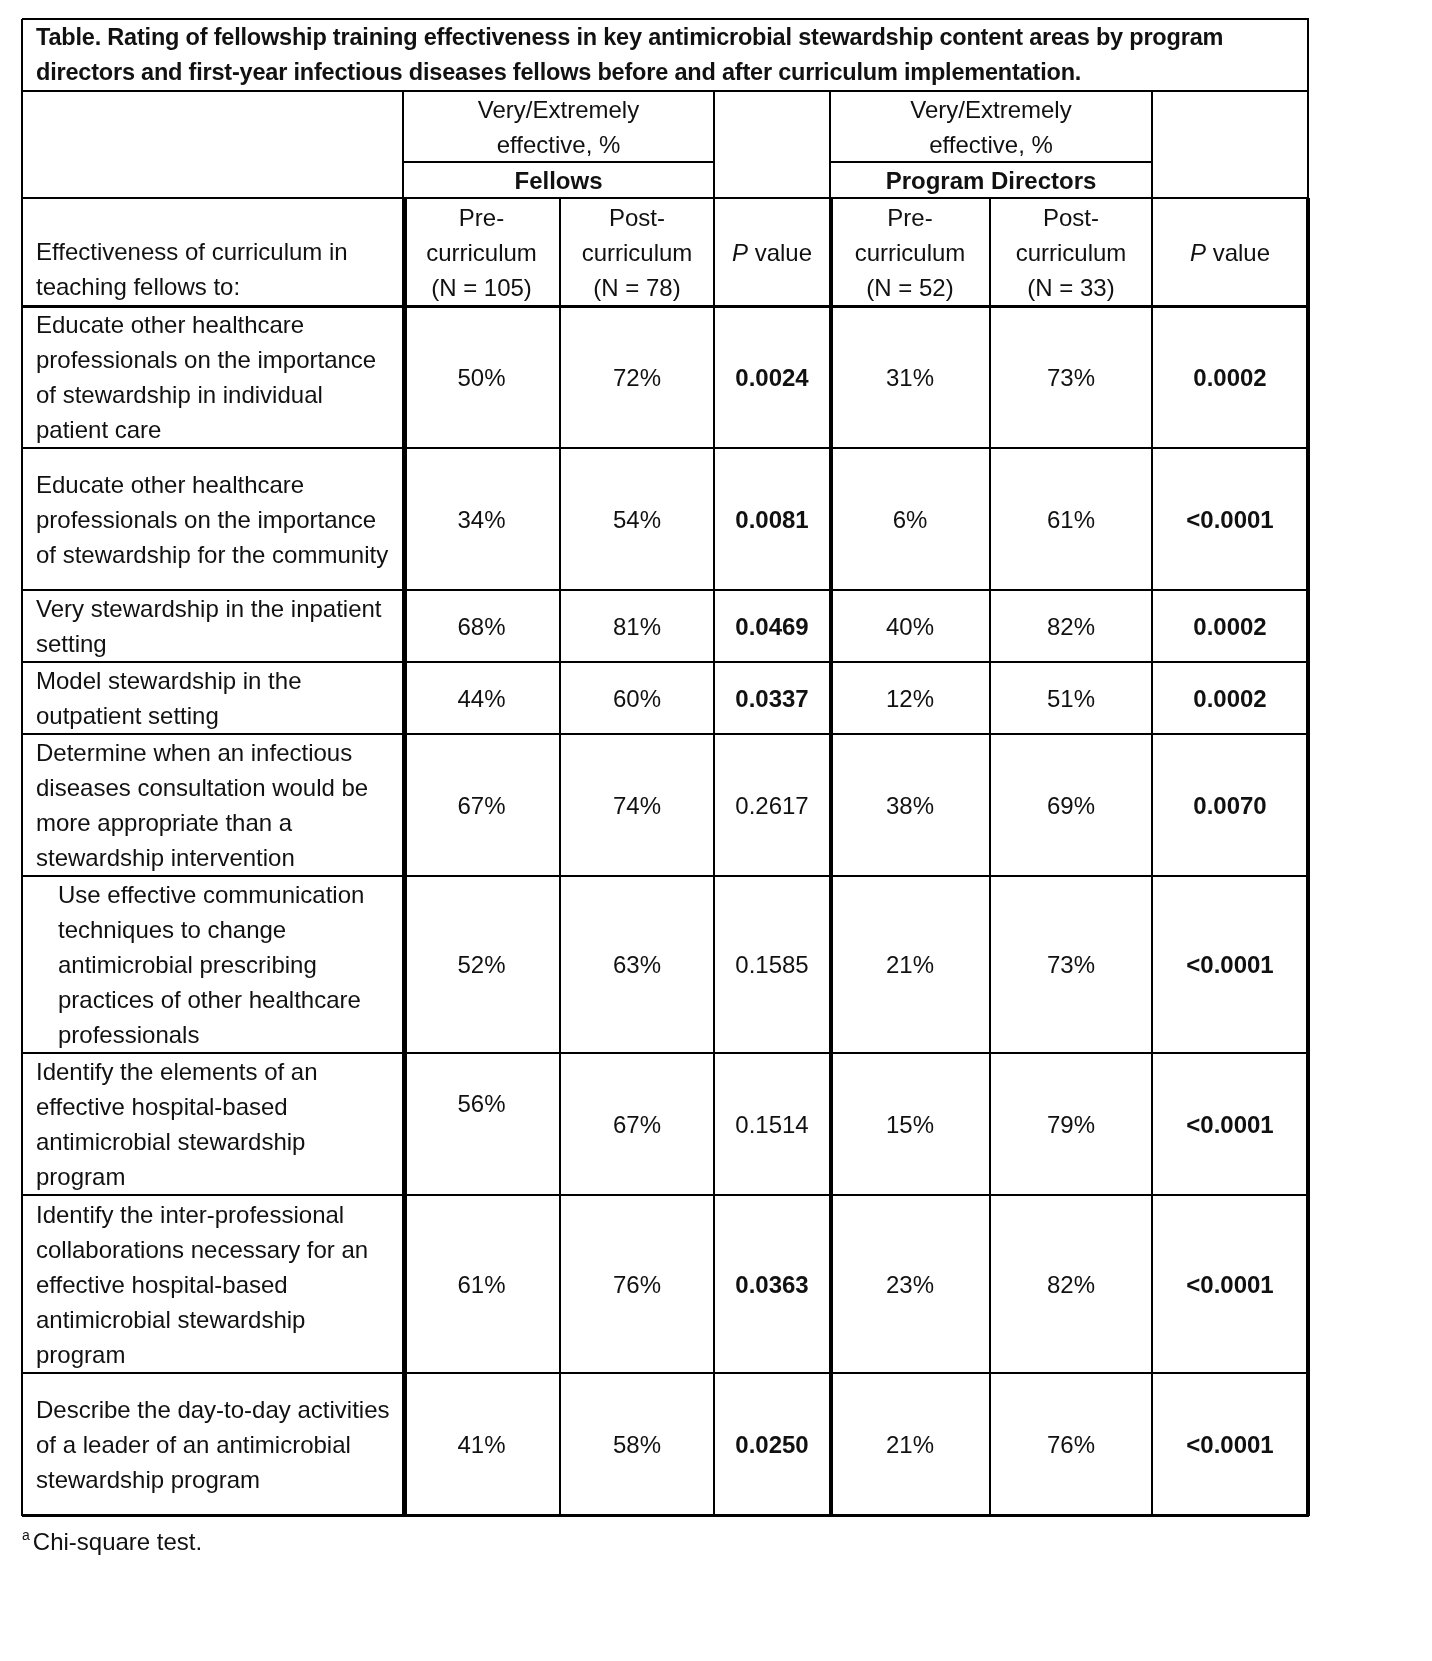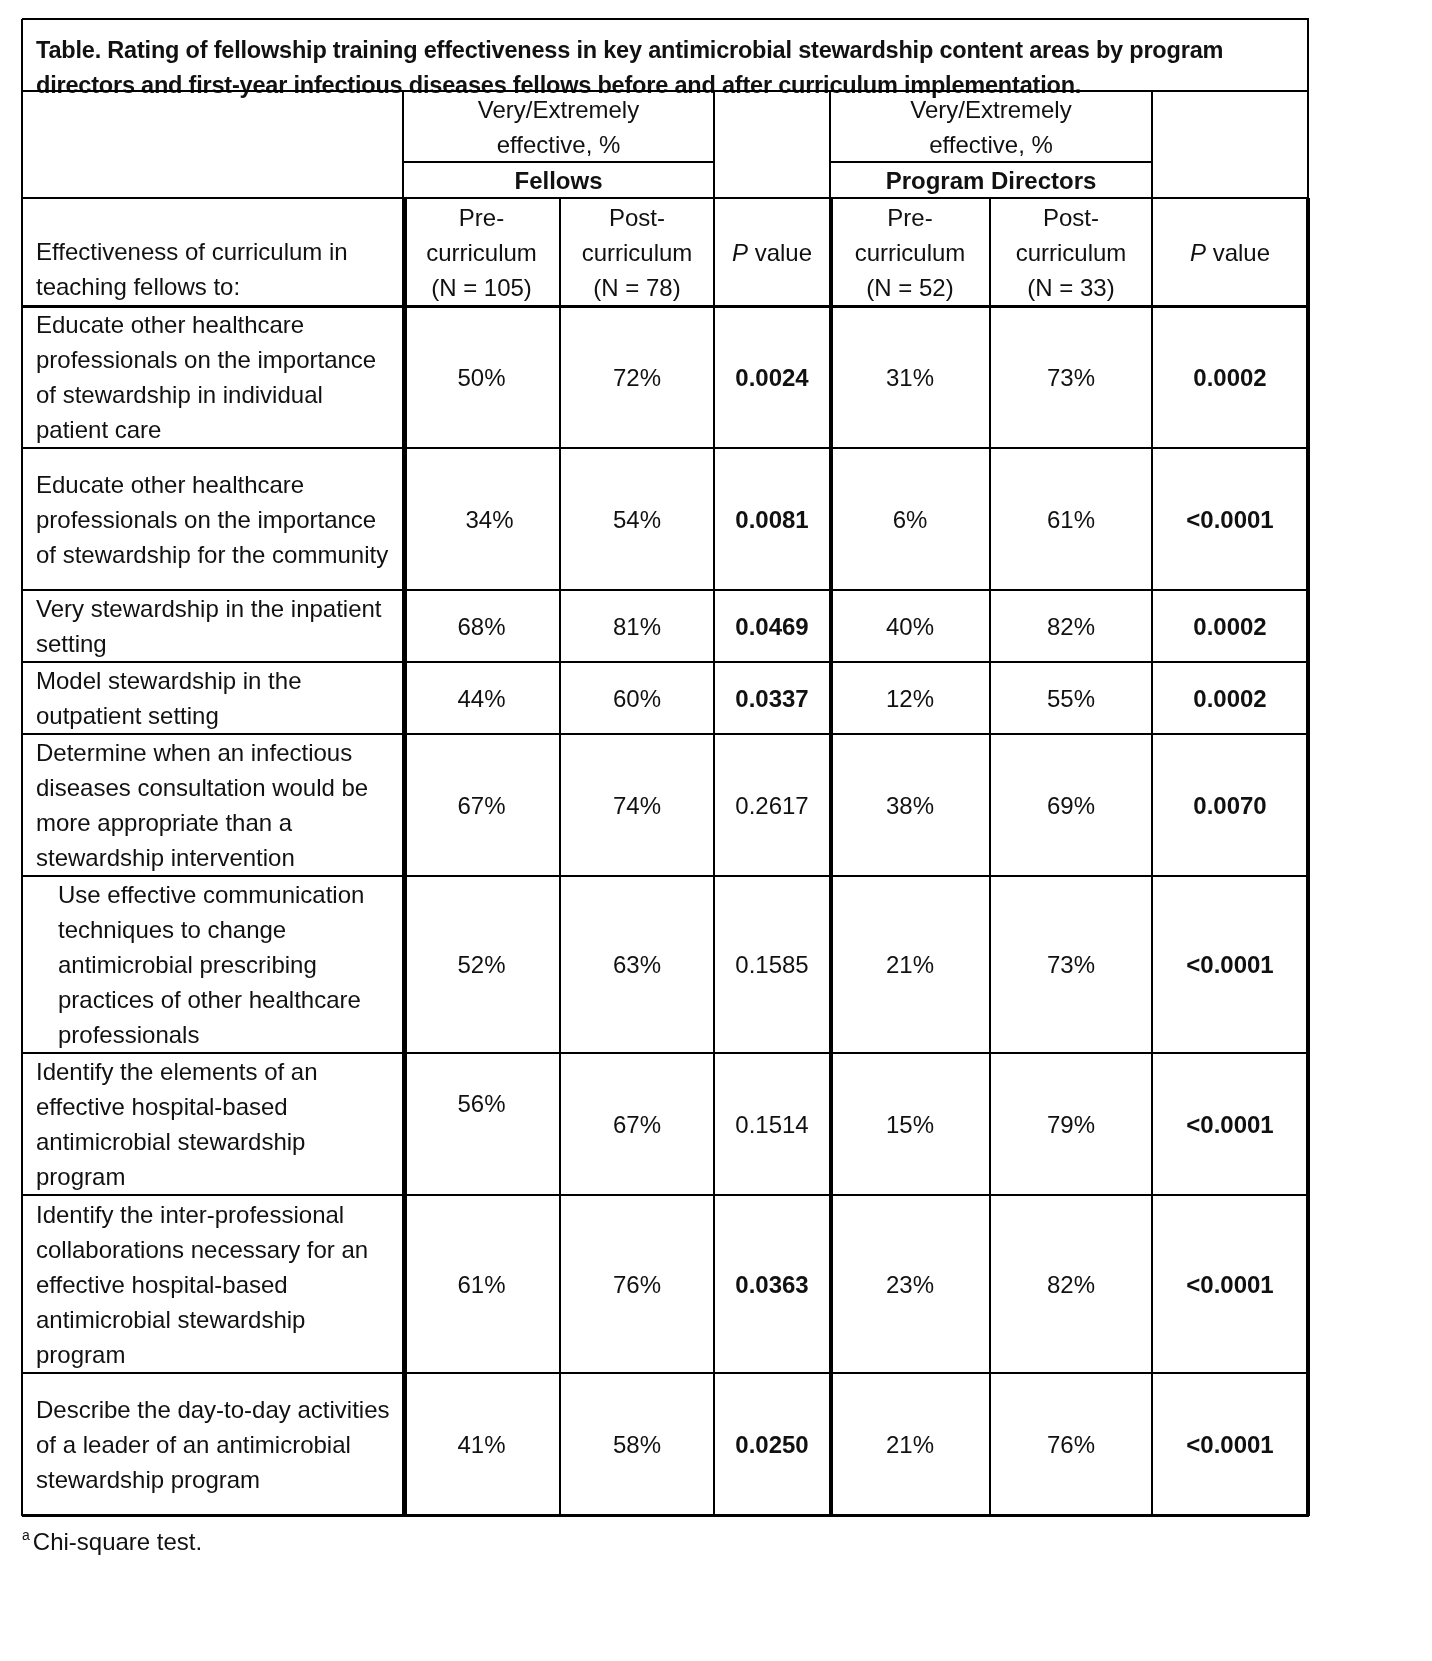--- a/index.html
+++ b/index.html
@@ -4,21 +4,21 @@
 <style>
   html, body { margin: 0; padding: 0; background: #ffffff; }
   body { width: 1432px; height: 1661px; position: relative; overflow: hidden;
          font-family: "Liberation Sans", "DejaVu Sans", sans-serif; color: #111; }
   .line { position: absolute; background: #000; }
   .cell { position: absolute; box-sizing: border-box; display: flex; align-items: center;
           justify-content: center; text-align: center; font-size: 24px; line-height: 35px; }
   .cell.left { justify-content: flex-start; text-align: left; padding-left: 14px; padding-right: 6px; }
   .bold { font-weight: bold; }
   .title { position: absolute; left: 22px; top: 19px; width: 1286px; height: 72px; box-sizing: border-box;
-           padding: 14px 14px; font-weight: bold; font-size: 23.5px; line-height: 35px; letter-spacing: -0.2px; }
+           padding: 1px 14px; font-weight: bold; font-size: 23.5px; line-height: 35px; letter-spacing: -0.2px; }
   .ital { font-style: italic; }
   .footnote { position: absolute; left: 22px; top: 1517px; font-size: 24px; line-height: 36px; }
   .footnote sup { font-size: 14px; vertical-align: 10px; margin-right: 3px; }
 </style>
 </head>
 <body>
 
 <div id="table-root">
   <div class="title">Table. Rating of fellowship training effectiveness in key antimicrobial stewardship content areas by program directors and first-year infectious diseases fellows before and after curriculum implementation.</div>
 
@@ -66,21 +66,21 @@
         <div class="cell left" style="left: 22px; top: 306px; width: 381px; height: 142px;">Educate other healthcare professionals on the importance of stewardship in individual patient care</div>
         <div class="cell" style="left: 403px; top: 306px; width: 157px; height: 142px;">50%</div>
         <div class="cell" style="left: 560px; top: 306px; width: 154px; height: 142px;">72%</div>
         <div class="cell bold" style="left: 714px; top: 306px; width: 116px; height: 142px;">0.0024</div>
         <div class="cell" style="left: 830px; top: 306px; width: 160px; height: 142px;">31%</div>
         <div class="cell" style="left: 990px; top: 306px; width: 162px; height: 142px;">73%</div>
         <div class="cell bold" style="left: 1152px; top: 306px; width: 156px; height: 142px;">0.0002</div>
       </div>
       <div>
         <div class="cell left" style="left: 22px; top: 448px; width: 381px; height: 142px;">Educate other healthcare professionals on the importance of stewardship for the community</div>
-        <div class="cell" style="left: 403px; top: 448px; width: 157px; height: 142px; margin-left: 8px;">34%</div>
+        <div class="cell" style="left: 403px; top: 448px; width: 157px; height: 142px;">34%</div>
         <div class="cell" style="left: 560px; top: 448px; width: 154px; height: 142px;">54%</div>
         <div class="cell bold" style="left: 714px; top: 448px; width: 116px; height: 142px;">0.0081</div>
         <div class="cell" style="left: 830px; top: 448px; width: 160px; height: 142px;">6%</div>
         <div class="cell" style="left: 990px; top: 448px; width: 162px; height: 142px;">61%</div>
         <div class="cell bold" style="left: 1152px; top: 448px; width: 156px; height: 142px;">&lt;0.0001</div>
       </div>
       <div>
         <div class="cell left" style="left: 22px; top: 590px; width: 381px; height: 72px;">Very stewardship in the inpatient setting</div>
         <div class="cell" style="left: 403px; top: 590px; width: 157px; height: 72px;">68%</div>
         <div class="cell" style="left: 560px; top: 590px; width: 154px; height: 72px;">81%</div>
@@ -88,21 +88,21 @@
         <div class="cell" style="left: 830px; top: 590px; width: 160px; height: 72px;">40%</div>
         <div class="cell" style="left: 990px; top: 590px; width: 162px; height: 72px;">82%</div>
         <div class="cell bold" style="left: 1152px; top: 590px; width: 156px; height: 72px;">0.0002</div>
       </div>
       <div>
         <div class="cell left" style="left: 22px; top: 662px; width: 381px; height: 72px;">Model stewardship in the outpatient setting</div>
         <div class="cell" style="left: 403px; top: 662px; width: 157px; height: 72px;">44%</div>
         <div class="cell" style="left: 560px; top: 662px; width: 154px; height: 72px;">60%</div>
         <div class="cell bold" style="left: 714px; top: 662px; width: 116px; height: 72px;">0.0337</div>
         <div class="cell" style="left: 830px; top: 662px; width: 160px; height: 72px;">12%</div>
-        <div class="cell" style="left: 990px; top: 662px; width: 162px; height: 72px;">55%</div>
+        <div class="cell" style="left: 990px; top: 662px; width: 162px; height: 72px;">51%</div>
         <div class="cell bold" style="left: 1152px; top: 662px; width: 156px; height: 72px;">0.0002</div>
       </div>
       <div>
         <div class="cell left" style="left: 22px; top: 734px; width: 381px; height: 142px;">Determine when an infectious diseases consultation would be more appropriate than a stewardship intervention</div>
         <div class="cell" style="left: 403px; top: 734px; width: 157px; height: 142px;">67%</div>
         <div class="cell" style="left: 560px; top: 734px; width: 154px; height: 142px;">74%</div>
         <div class="cell" style="left: 714px; top: 734px; width: 116px; height: 142px;">0.2617</div>
         <div class="cell" style="left: 830px; top: 734px; width: 160px; height: 142px;">38%</div>
         <div class="cell" style="left: 990px; top: 734px; width: 162px; height: 142px;">69%</div>
         <div class="cell bold" style="left: 1152px; top: 734px; width: 156px; height: 142px;">0.0070</div>

